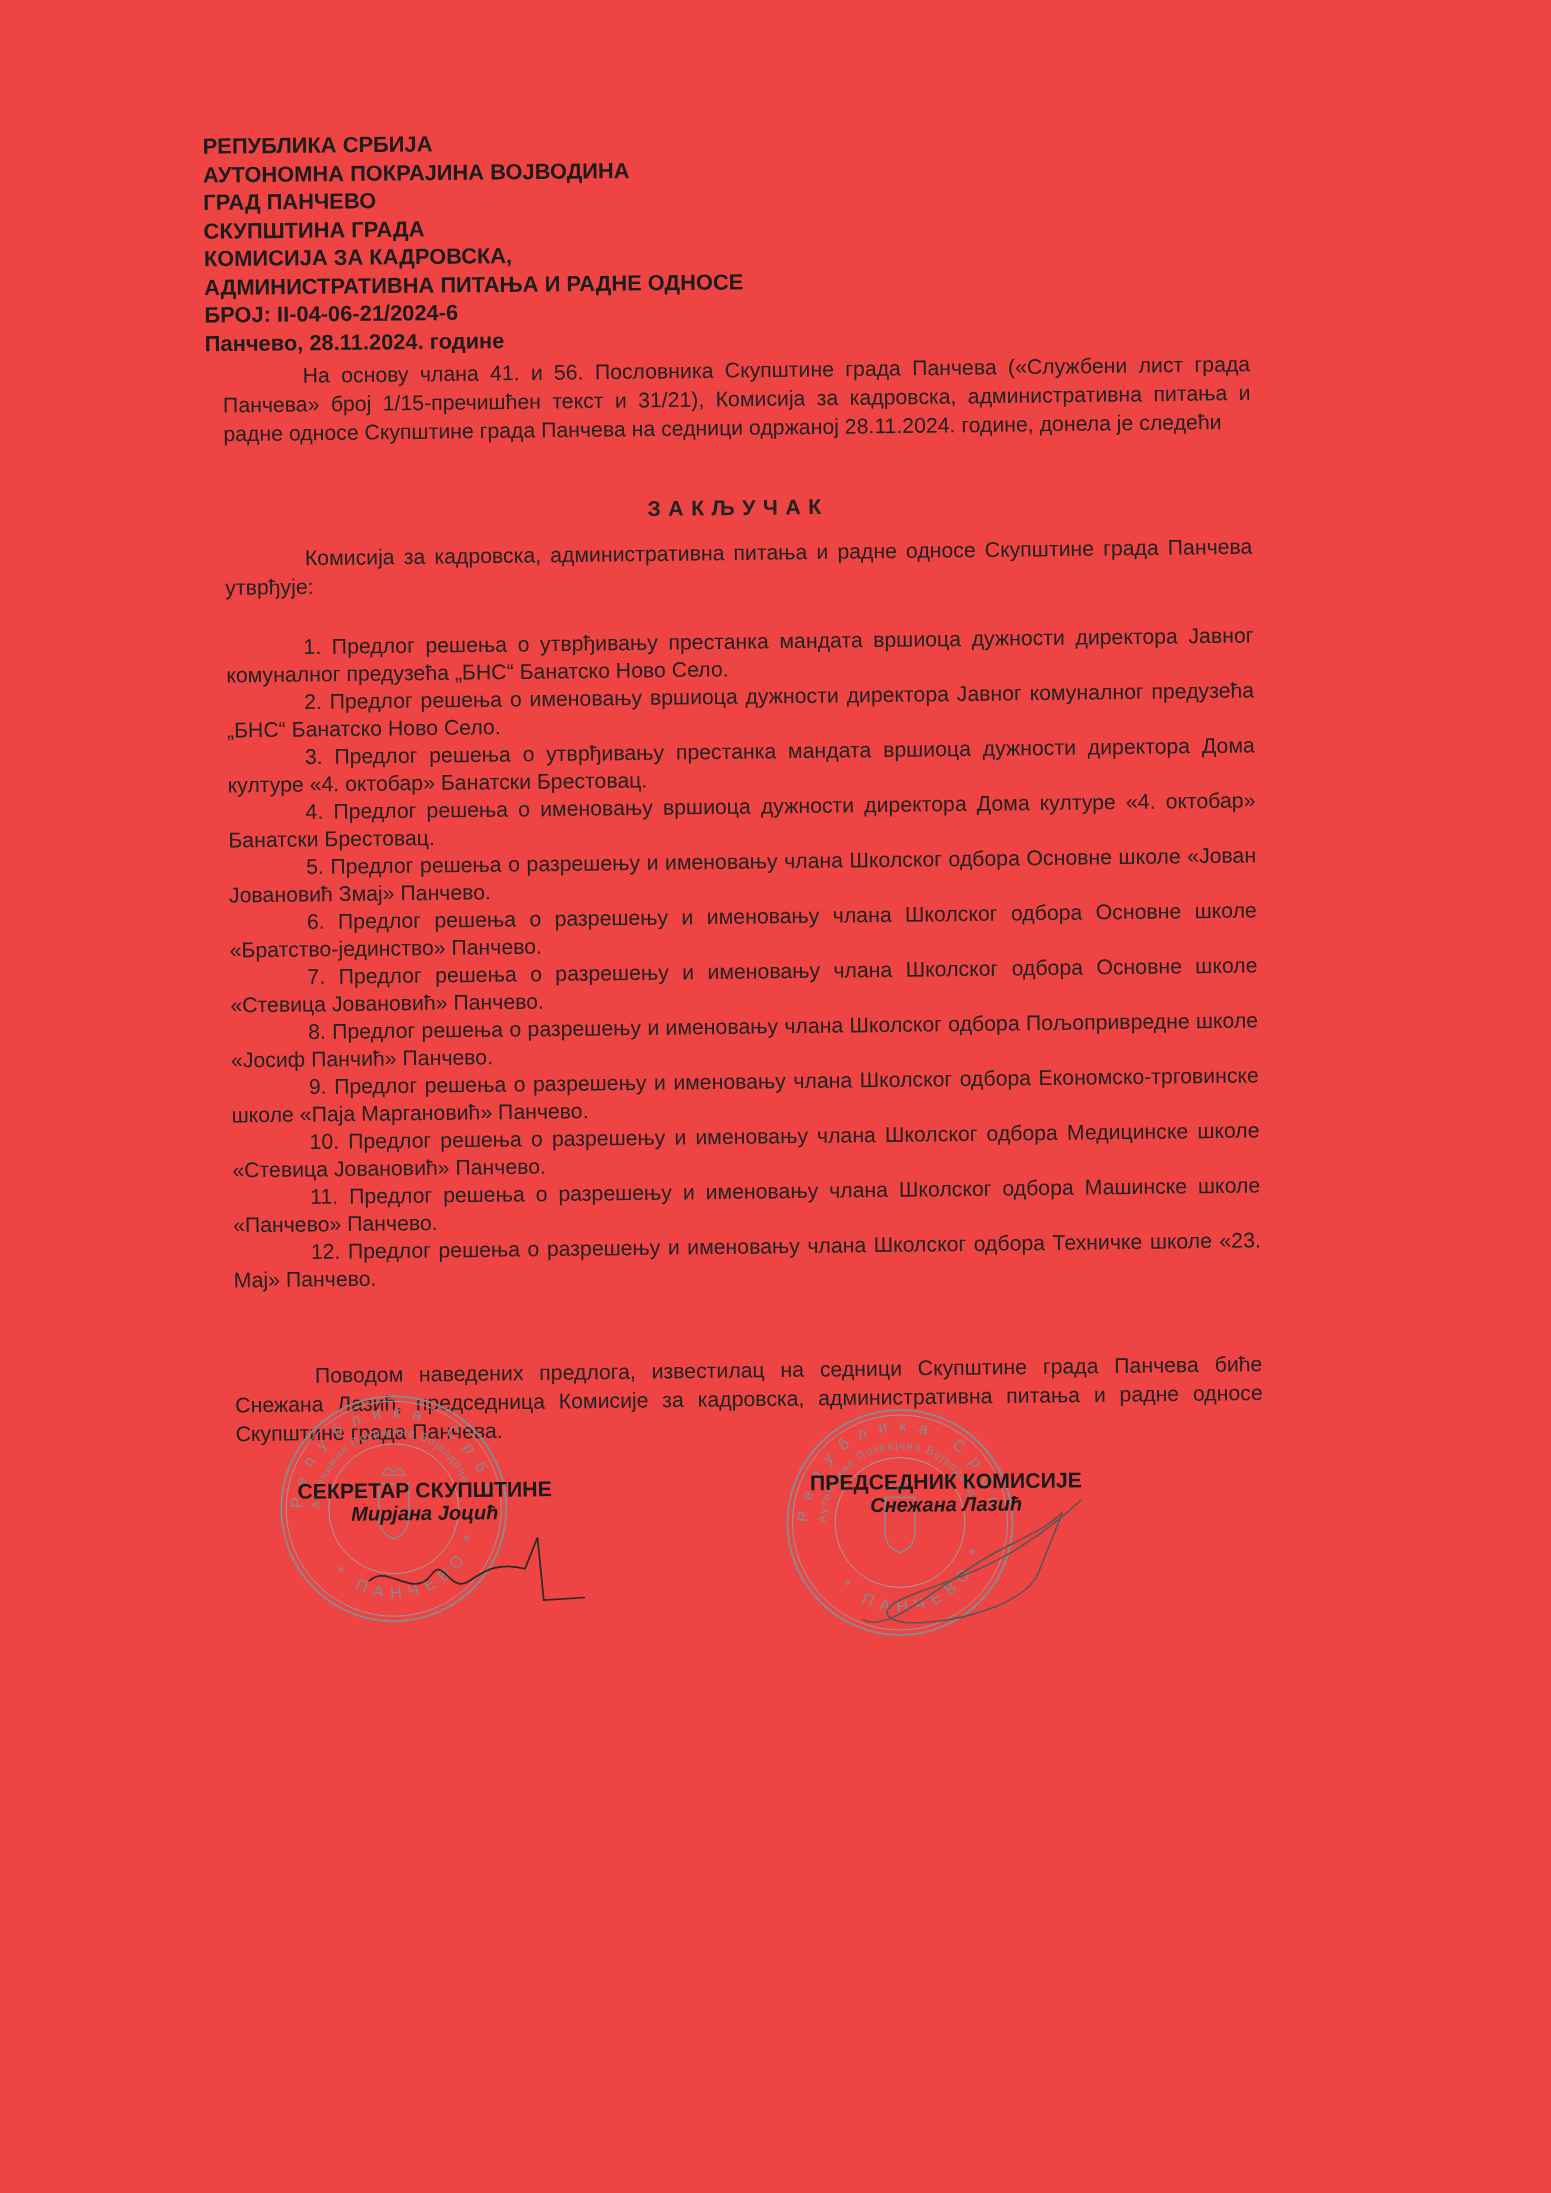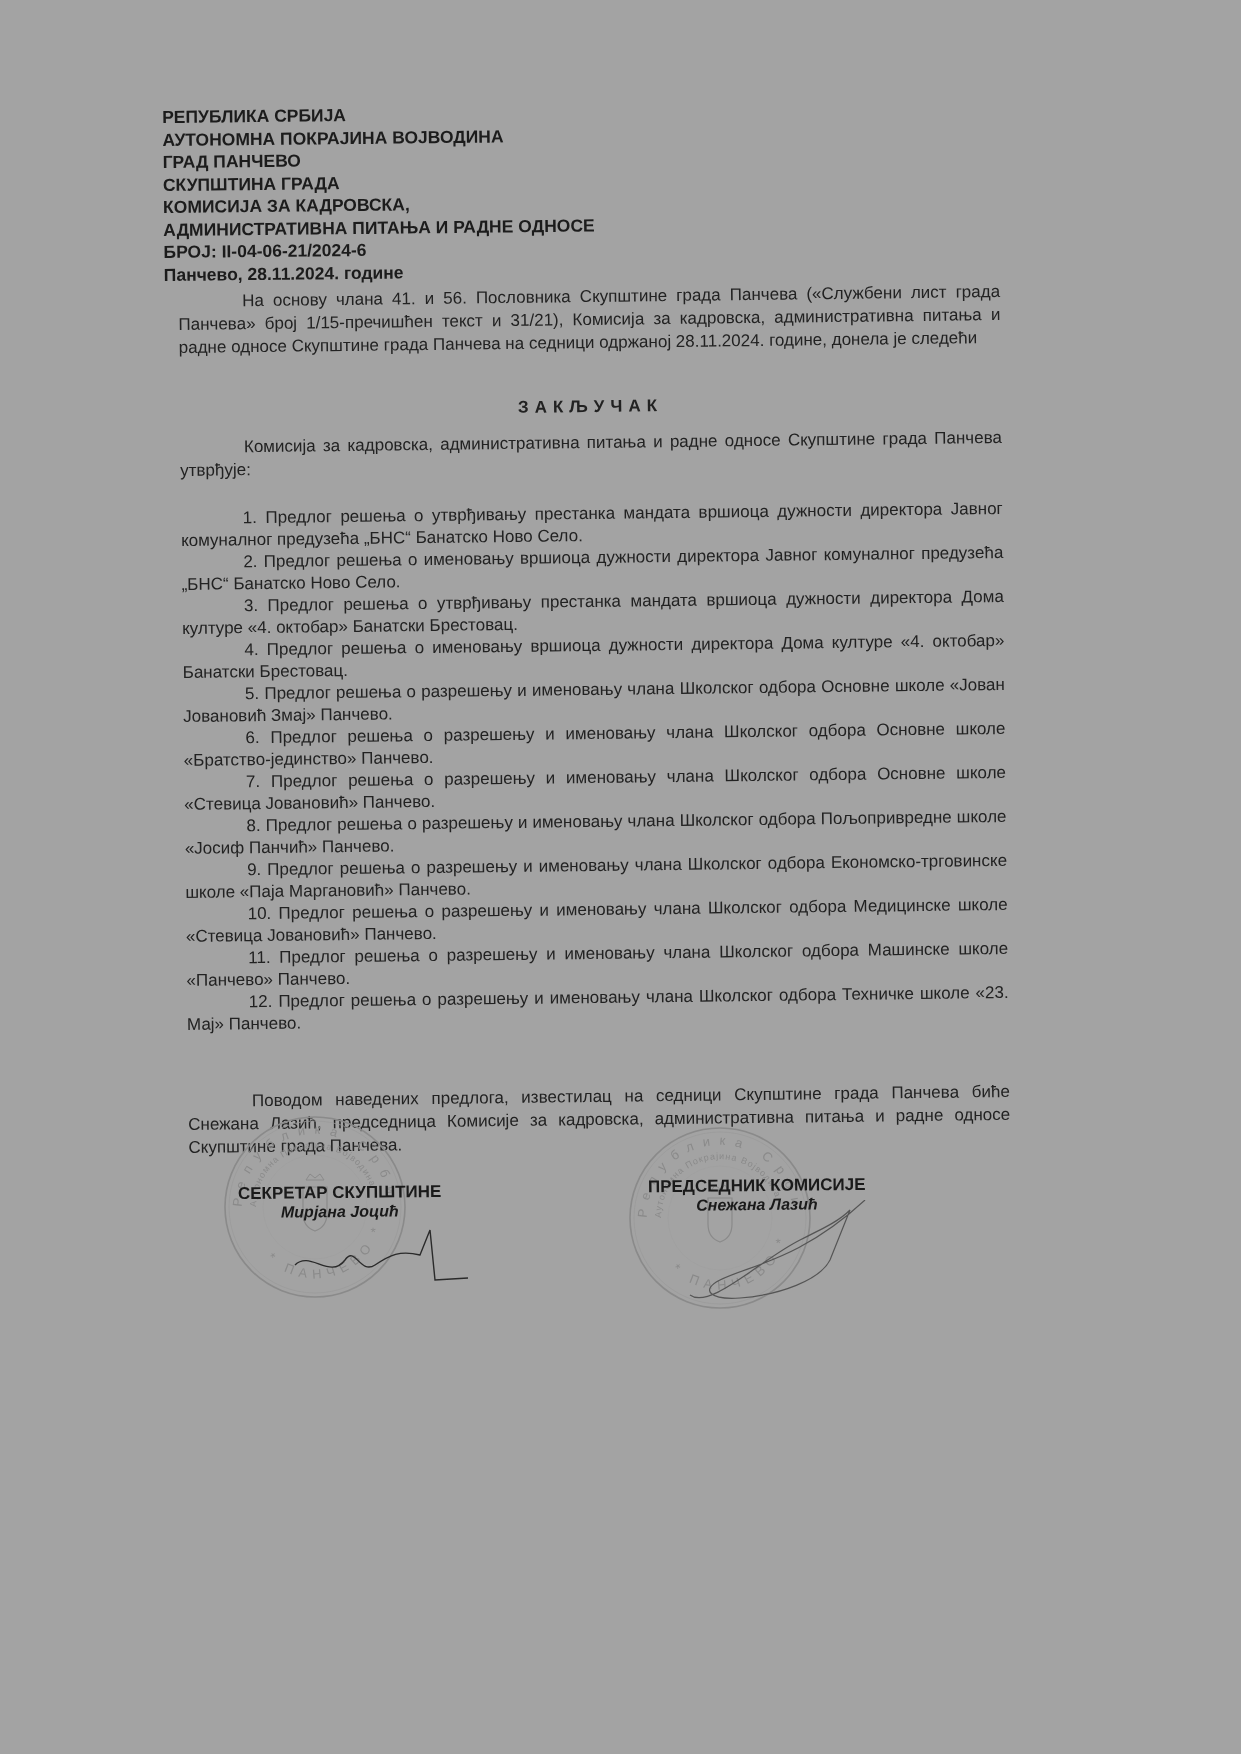--- a/index.html
+++ b/index.html
@@ -1,17 +1,17 @@
 <!DOCTYPE html>
 <html><head>
 <meta charset="utf-8">
 <style>
   html, body { margin: 0; padding: 0; background: #ffffff; }
   body { width: 1241px; height: 1754px; position: relative; overflow: hidden; color: #1a1a1a; }
-  .page { position: absolute; left: 0; top: 0; width: 1241px; height: 1754px; background: #a3a3a3; }
+  .page { position: absolute; left: 0; top: 0; width: 1241px; height: 1754px; background: #ef4444; }
   .header { position: absolute; left: 162px; top: 106px; font-family: "Liberation Sans", sans-serif; font-weight: bold; font-size: 17.5px; line-height: 22.5px; color: #1c1c1c; transform: rotate(-0.6deg); transform-origin: left top; }
   .header div { white-space: nowrap; }
   .body-text { font-family: "Liberation Sans", sans-serif; font-size: 17px; color: #222; position: absolute; left: 178px; width: 822px; transform: rotate(-0.7deg); transform-origin: left top; }
   .para { text-align: justify; line-height: 23px; margin: 0; }
   .para .indent { display: inline-block; width: 64px; }
   .intro { top: 290px; }
   .title { position: absolute; left: 0; width: 822px; top: 112px; text-align: center; font-weight: bold; letter-spacing: 6px; font-size: 17px; }
   .lead { position: absolute; top: 146px; left: 0; width: 822px; }
   .items { position: absolute; top: 218px; left: 0; width: 822px; }
   .item { text-align: justify; line-height: 22px; margin: 0; text-align-last: left; }

